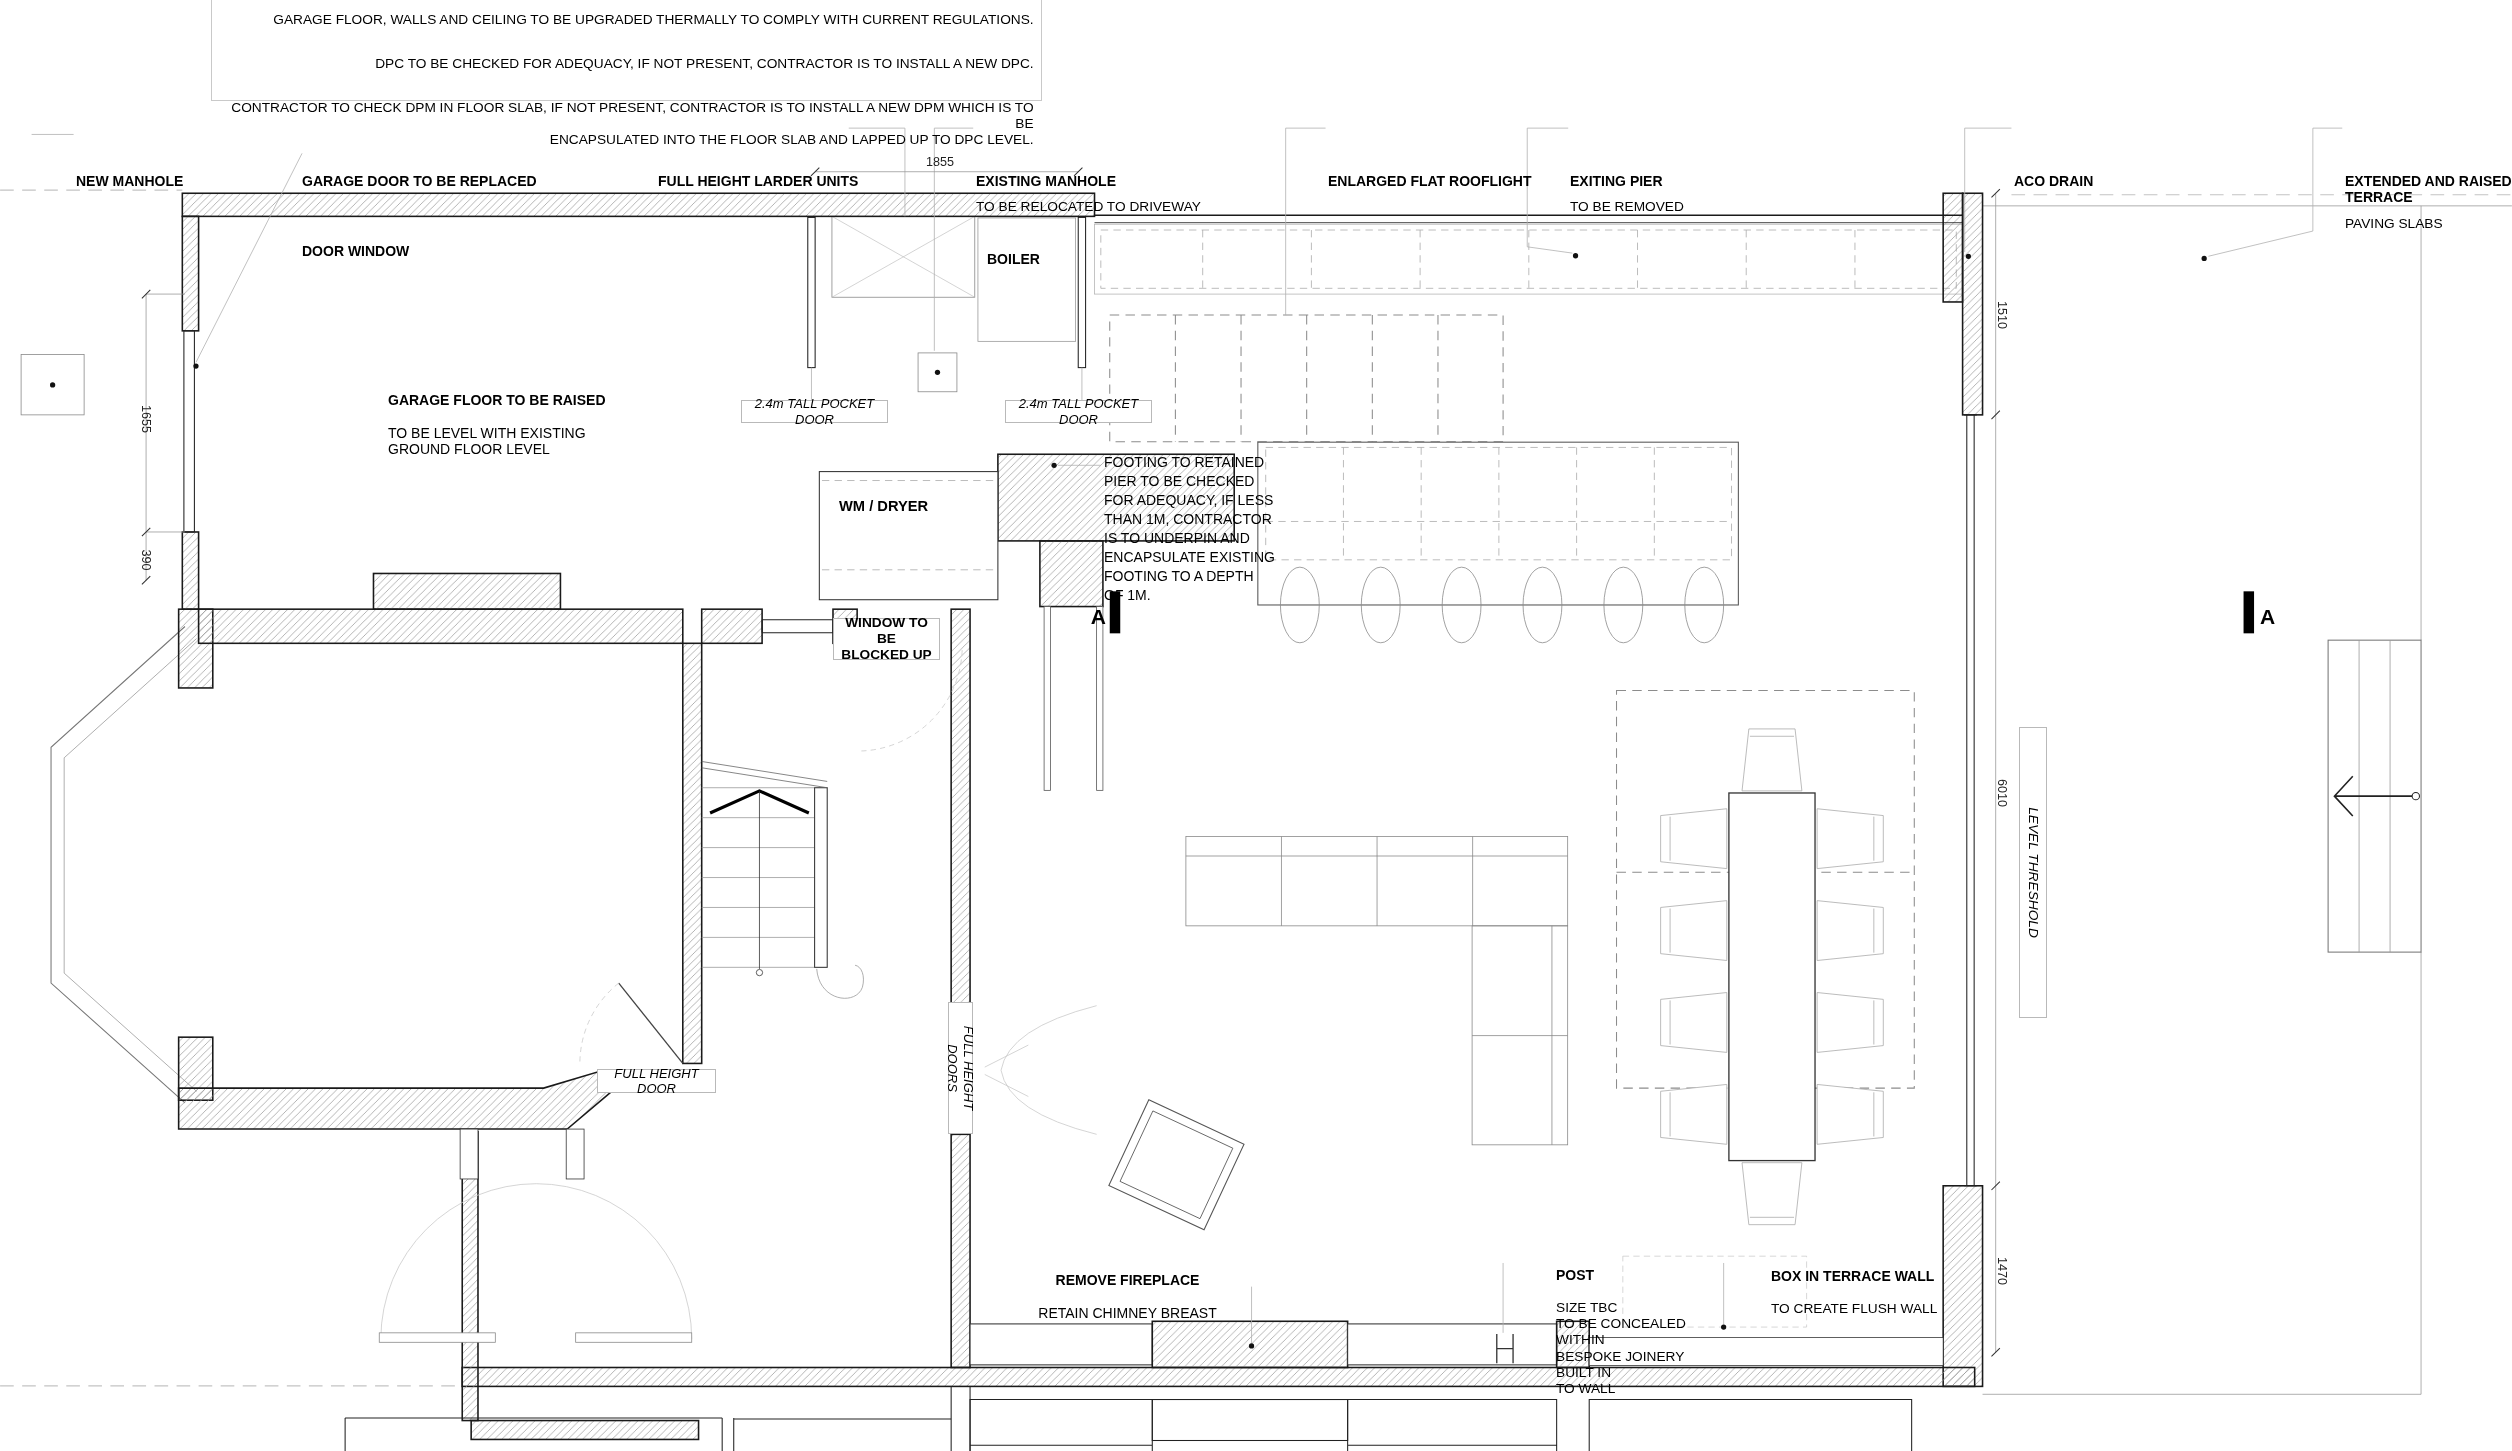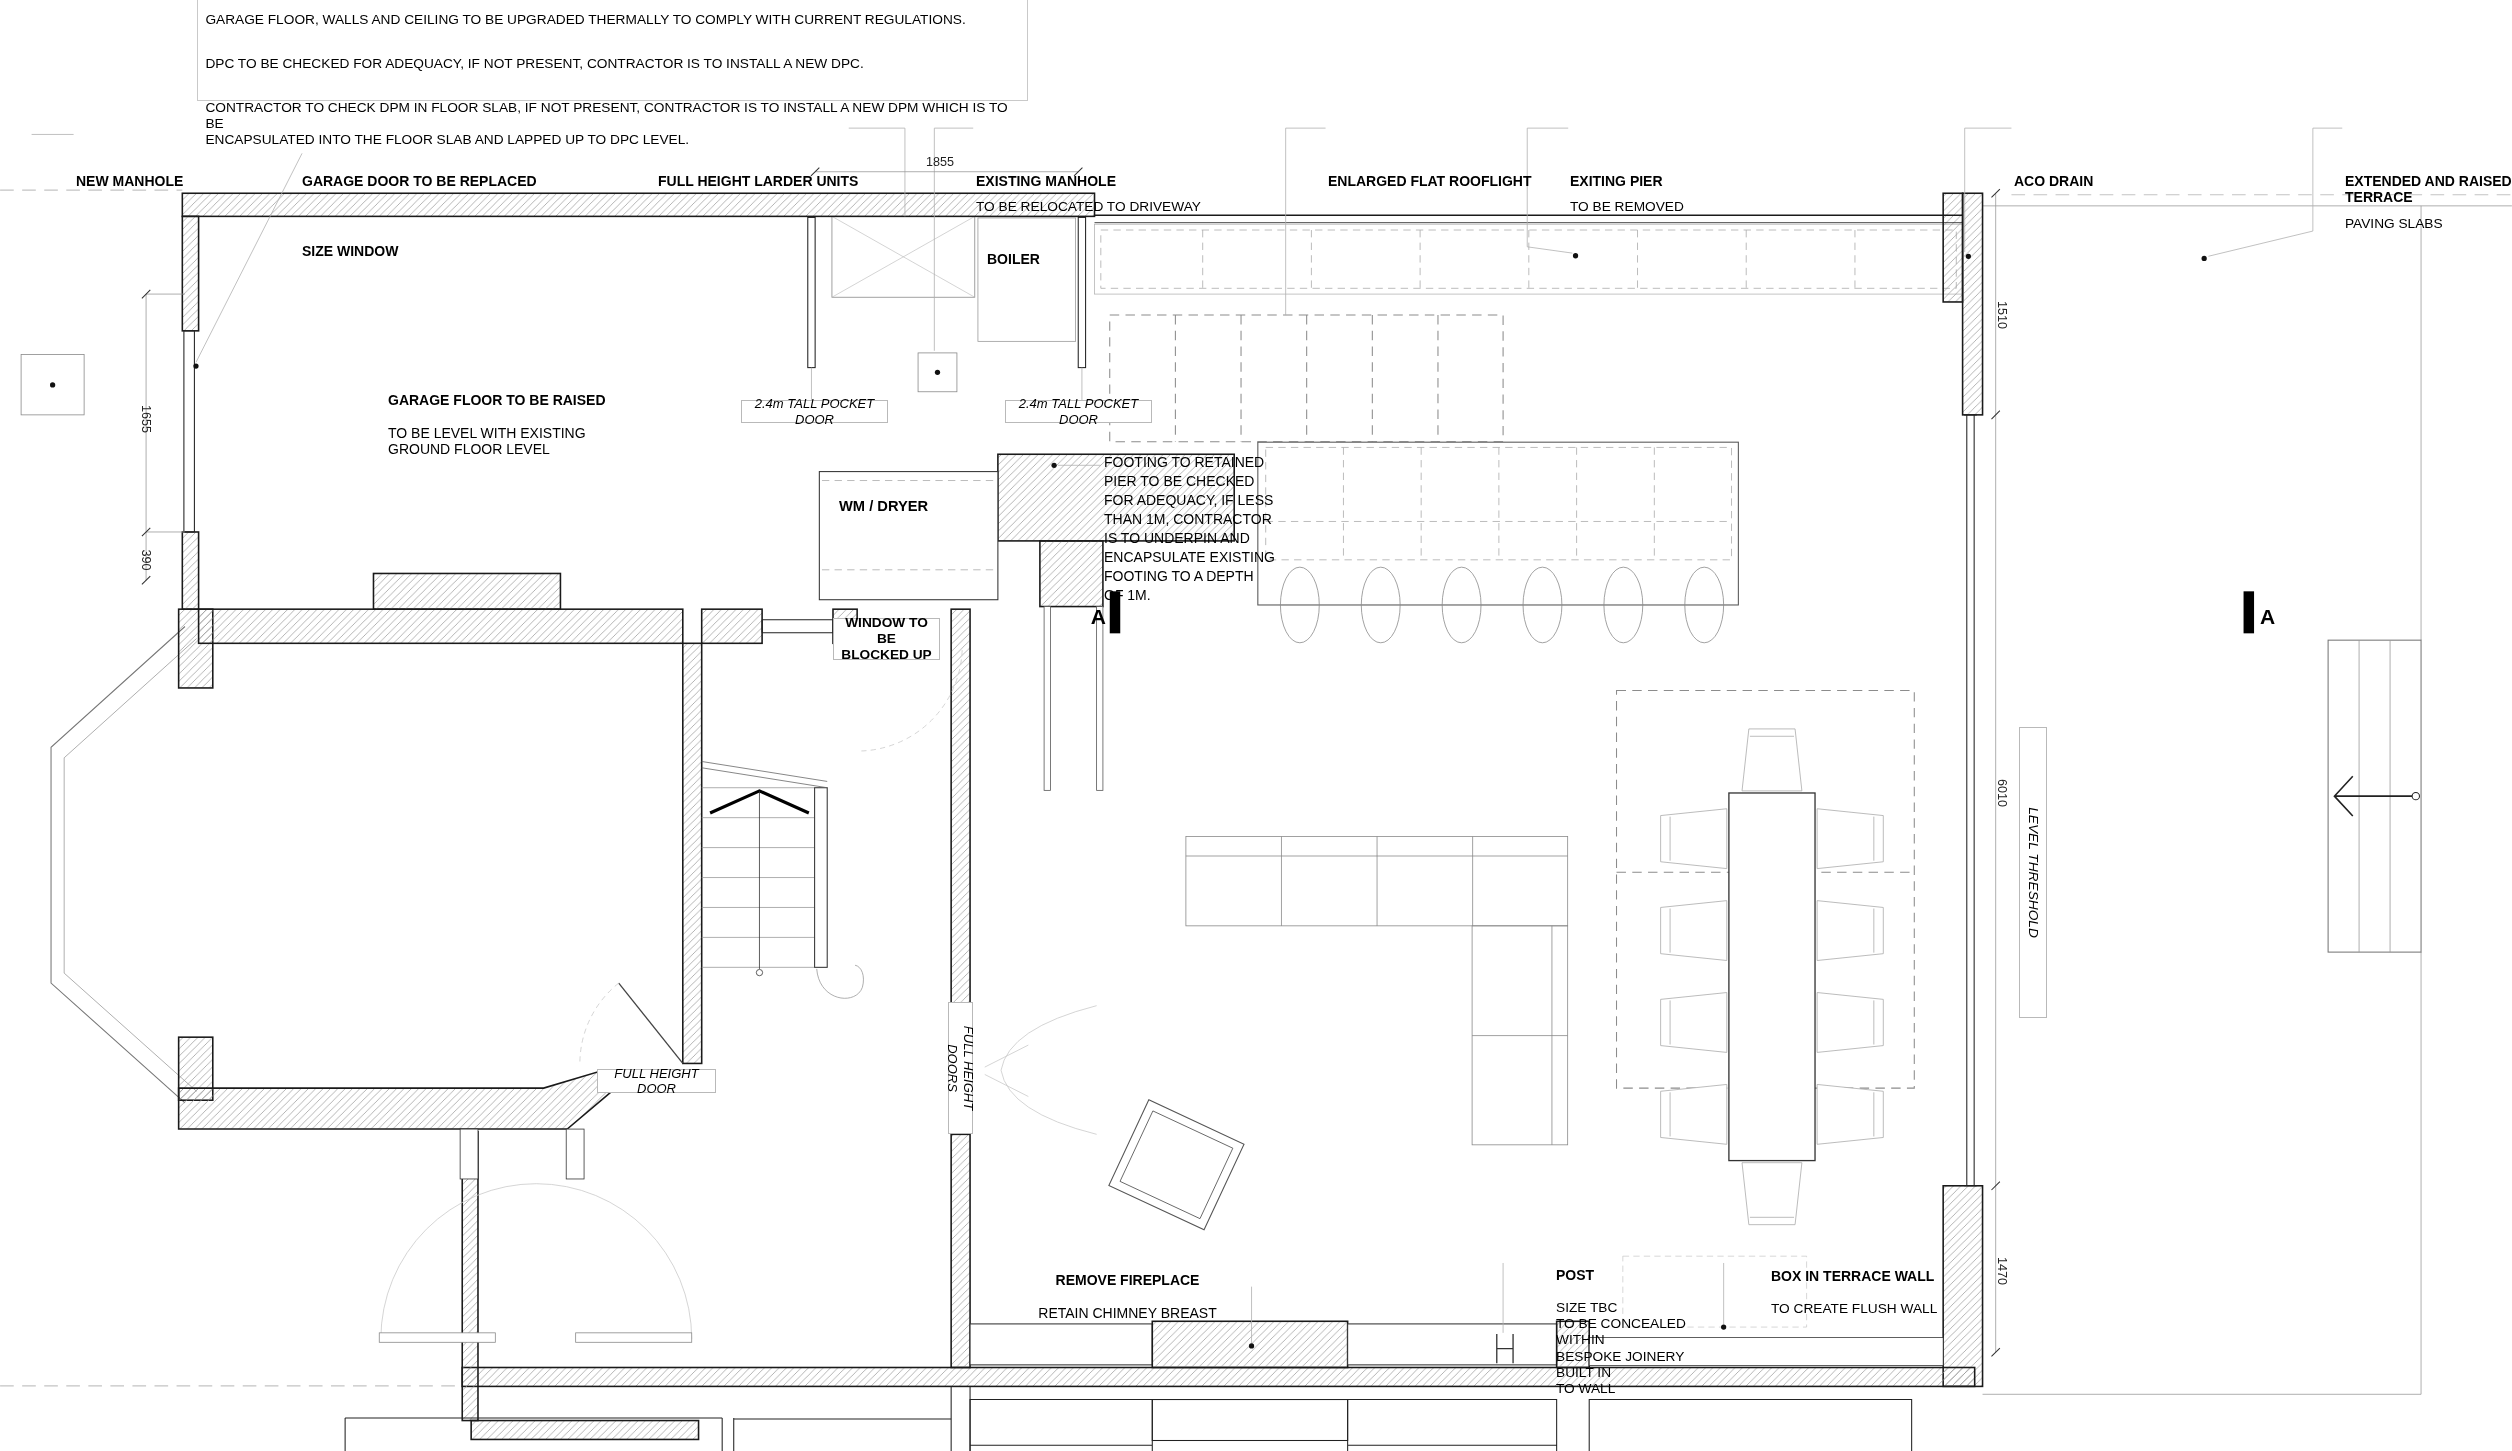--- a/index.html
+++ b/index.html
@@ -249,33 +249,33 @@
     <path class="gray" d="M3800,368 V2575"></path>
     <path class="tick" d="M3792,376 L3808,360 M3792,798 L3808,782 M3792,2266 L3808,2250 M3792,2583 L3808,2567"></path>
   </g>
 
   <g>
     <rect x="2113" y="1126" width="20" height="80" fill="#000"></rect>
     <rect x="4272" y="1126" width="20" height="80" fill="#000"></rect>
   </g>
 </svg>
 
-<div class="lbl notes" style="left:197px;top:-1.1px;width:829px;height:101px;">
+<div class="lbl notes" style="left:211px;top:-1.1px;width:829px;height:101px;text-align:right;">
   <p style="margin-top:3.2px;">GARAGE FLOOR, WALLS AND CEILING TO BE UPGRADED THERMALLY TO COMPLY WITH CURRENT REGULATIONS.</p>
   <p style="margin-top:18px;">DPC TO BE CHECKED FOR ADEQUACY, IF NOT PRESENT, CONTRACTOR IS TO INSTALL A NEW DPC.</p>
   <p style="margin-top:18px;">CONTRACTOR TO CHECK DPM IN FLOOR SLAB, IF NOT PRESENT, CONTRACTOR IS TO INSTALL A NEW DPM WHICH IS TO BE
 ENCAPSULATED INTO THE FLOOR SLAB AND LAPPED UP TO DPC LEVEL.</p>
 </div>
 
 <div class="lbl callout" style="left:76px;top:119px;">
   <div class="title">NEW MANHOLE</div>
 </div>
 <div class="lbl callout" style="left:302px;top:119px;">
   <div class="title">GARAGE DOOR TO BE REPLACED</div>
-  <div class="title">SIZE WINDOW</div>
+  <div class="title">DOOR WINDOW</div>
 </div>
 <div class="lbl callout" style="left:658px;top:119px;text-align:center;">
   <div class="title">FULL HEIGHT LARDER UNITS</div>
 </div>
 <div class="lbl callout" style="left:976px;top:119px;">
   <div class="title">EXISTING MANHOLE</div>
   <div class="sub">TO BE RELOCATED TO DRIVEWAY</div>
 </div>
 <div class="lbl callout" style="left:1328px;top:119px;">
   <div class="title">ENLARGED FLAT ROOFLIGHT</div>

